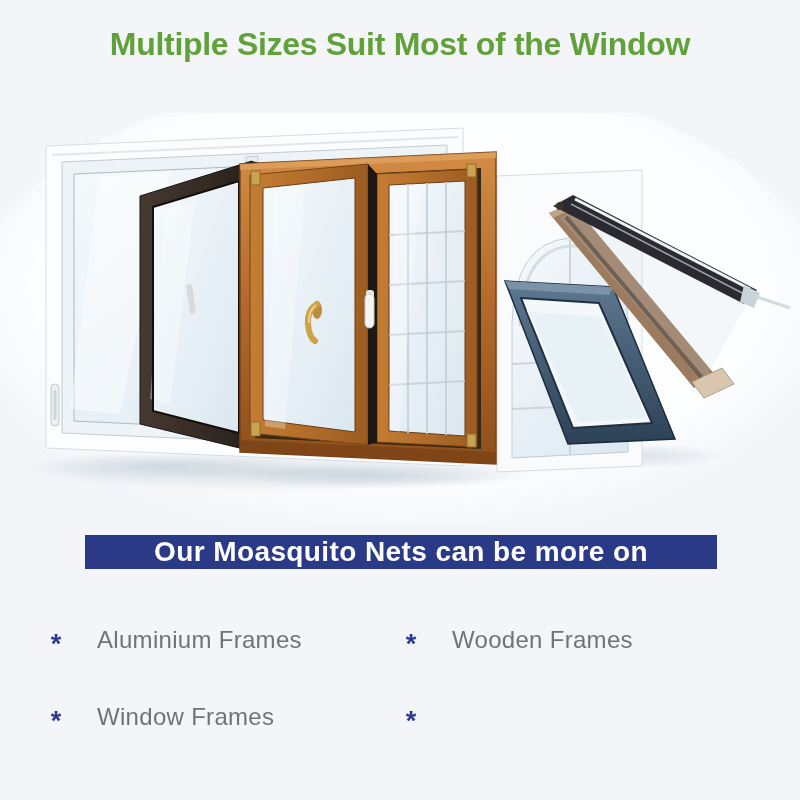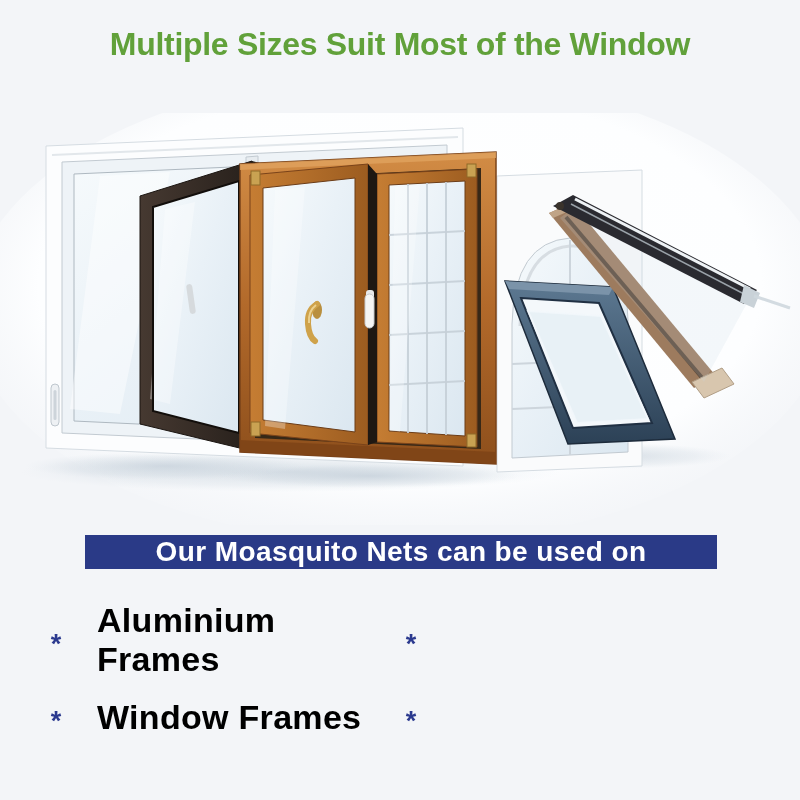--- a/index.html
+++ b/index.html
@@ -27,21 +27,21 @@
   .frame-list{
     position:absolute;left:45px;top:618px;width:720px;
     display:grid;grid-template-columns:355px 1fr;row-gap:33px;
   }
   .li{display:flex;align-items:center;height:44px;}
   .bullet{
     width:22px;flex:0 0 22px;margin-right:30px;text-align:center;
     color:#2b3a8f;font-size:27px;font-weight:bold;line-height:1;
     transform:translateY(4px);
   }
-  .li-label{color:#000000;font-size:34px;font-weight:bold;letter-spacing:0.3px;}
+  .li-label{color:#737373;font-size:24px;font-weight:normal;letter-spacing:0.3px;}
 </style>
 </head>
 <body>
 
 <div id="stage">
 
   <div class="heading">
     <span>Multiple Sizes Suit Most of the Window</span>
   </div>
 
@@ -184,30 +184,31 @@
       <polygon points="553,92 573,81 757,176 744,190" fill="#2a2a30"></polygon>
       <line x1="575" y1="85" x2="750" y2="175" stroke="#eef2f5" stroke-width="3"></line>
       <line x1="571" y1="90" x2="746" y2="181" stroke="#9aa2a9" stroke-width="1.5"></line>
       <polygon points="744,171 760,179 754,194 740,188" fill="#c9d2d8"></polygon>
       <line x1="754" y1="182" x2="790" y2="194" stroke="#cfd8de" stroke-width="3" opacity=".9"></line>
       <circle cx="560" cy="92" r="4" fill="#3a332c"></circle>
     </g>
   </svg>
 
   <div class="banner">
-    <span>Our Moasquito Nets can be used on</span>
+    <span>Our Moasquito Nets can be more on</span>
   </div>
 
   <div class="frame-list">
     <div class="li">
       <span class="bullet">*</span>
       <span class="li-label">Aluminium Frames</span>
     </div>
     <div class="li">
       <span class="bullet">*</span>
+      <span class="li-label">Wooden Frames</span>
     </div>
     <div class="li">
       <span class="bullet">*</span>
       <span class="li-label">Window Frames</span>
     </div>
     <div class="li">
       <span class="bullet">*</span>
     </div>
   </div>
 

